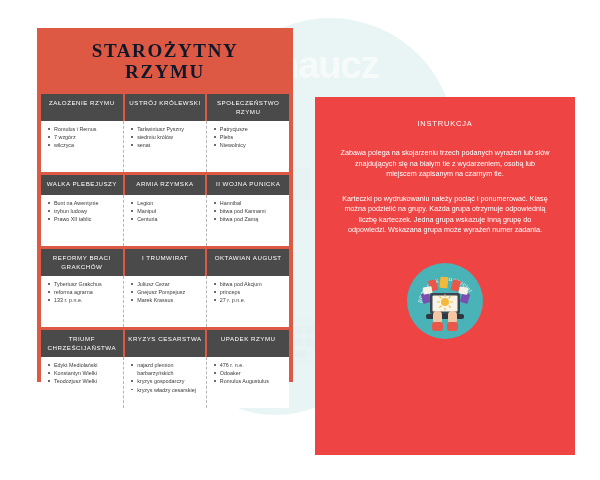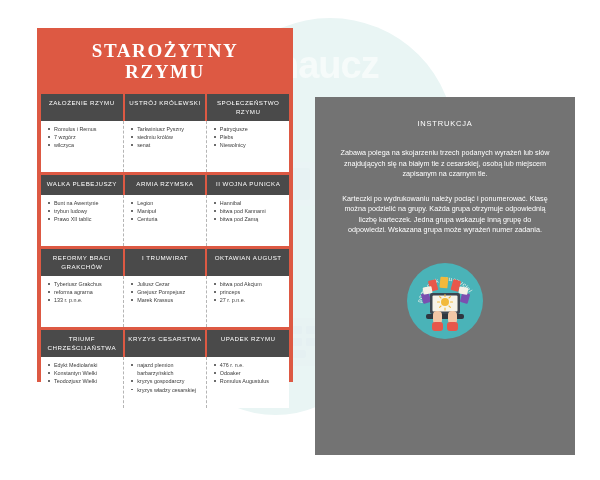--- a/index.html
+++ b/index.html
@@ -59,21 +59,21 @@
     background: #dd5943;
     box-sizing: border-box;
     padding: 0;
   }
   #card-title {
     height: 58px;
     display: flex;
     flex-direction: column;
     align-items: center;
     justify-content: center;
-    color: #ffffff;
+    color: #0f172a;
     font-family: "Liberation Serif", serif;
     font-weight: bold;
     font-size: 19px;
     letter-spacing: 1.6px;
     line-height: 21px;
     text-align: center;
     padding-top: 4px;
   }
 
   #table-wrap {
@@ -135,21 +135,21 @@
     background: #6b6b6b;
   }
 
   
   #right-panel {
     position: absolute;
     left: 315px;
     top: 97px;
     width: 260px;
     height: 358px;
-    background: #737373;
+    background: #ef4444;
     box-sizing: border-box;
     padding: 22px 18px 4px 18px;
     text-align: center;
   }
   #instr-title {
     color: #ffffff;
     font-size: 7.5px;
     letter-spacing: 0.8px;
     margin-bottom: 20px;
   }
@@ -349,21 +349,21 @@
             </ul>
           </td>
         </tr>
       </tbody>
     </table>
   </div>
 </div>
 
 <div id="right-panel">
   <div id="instr-title">INSTRUKCJA</div>
-  <p class="instr-para">Zabawa polega na skojarzeniu trzech podanych wyrażeń lub słów znajdujących się na białym tle z cesarskiej, osobą lub miejscem zapisanym na czarnym tle.</p>
+  <p class="instr-para">Zabawa polega na skojarzeniu trzech podanych wyrażeń lub słów znajdujących się na białym tle z wydarzeniem, osobą lub miejscem zapisanym na czarnym tle.</p>
   <p class="instr-para">Karteczki po wydrukowaniu należy pociąć i ponumerować. Klasę można podzielić na grupy. Każda grupa otrzymuje odpowiednią liczbę karteczek. Jedna grupa wskazuje inną  grupę do odpowiedzi. Wskazana grupa może wyrażeń numer zadania.</p>
 
   <div id="badge">
     <svg width="76" height="76" viewBox="0 0 76 76">
       <defs>
         <path id="arcpath" d="M 14 44 A 26 26 0 0 1 62 30" fill="none"></path>
       </defs>
       <text class="badge-arc-text">
         <textPath href="#arcpath" startOffset="6%">pomocnik nauczyciela</textPath>
       </text>

